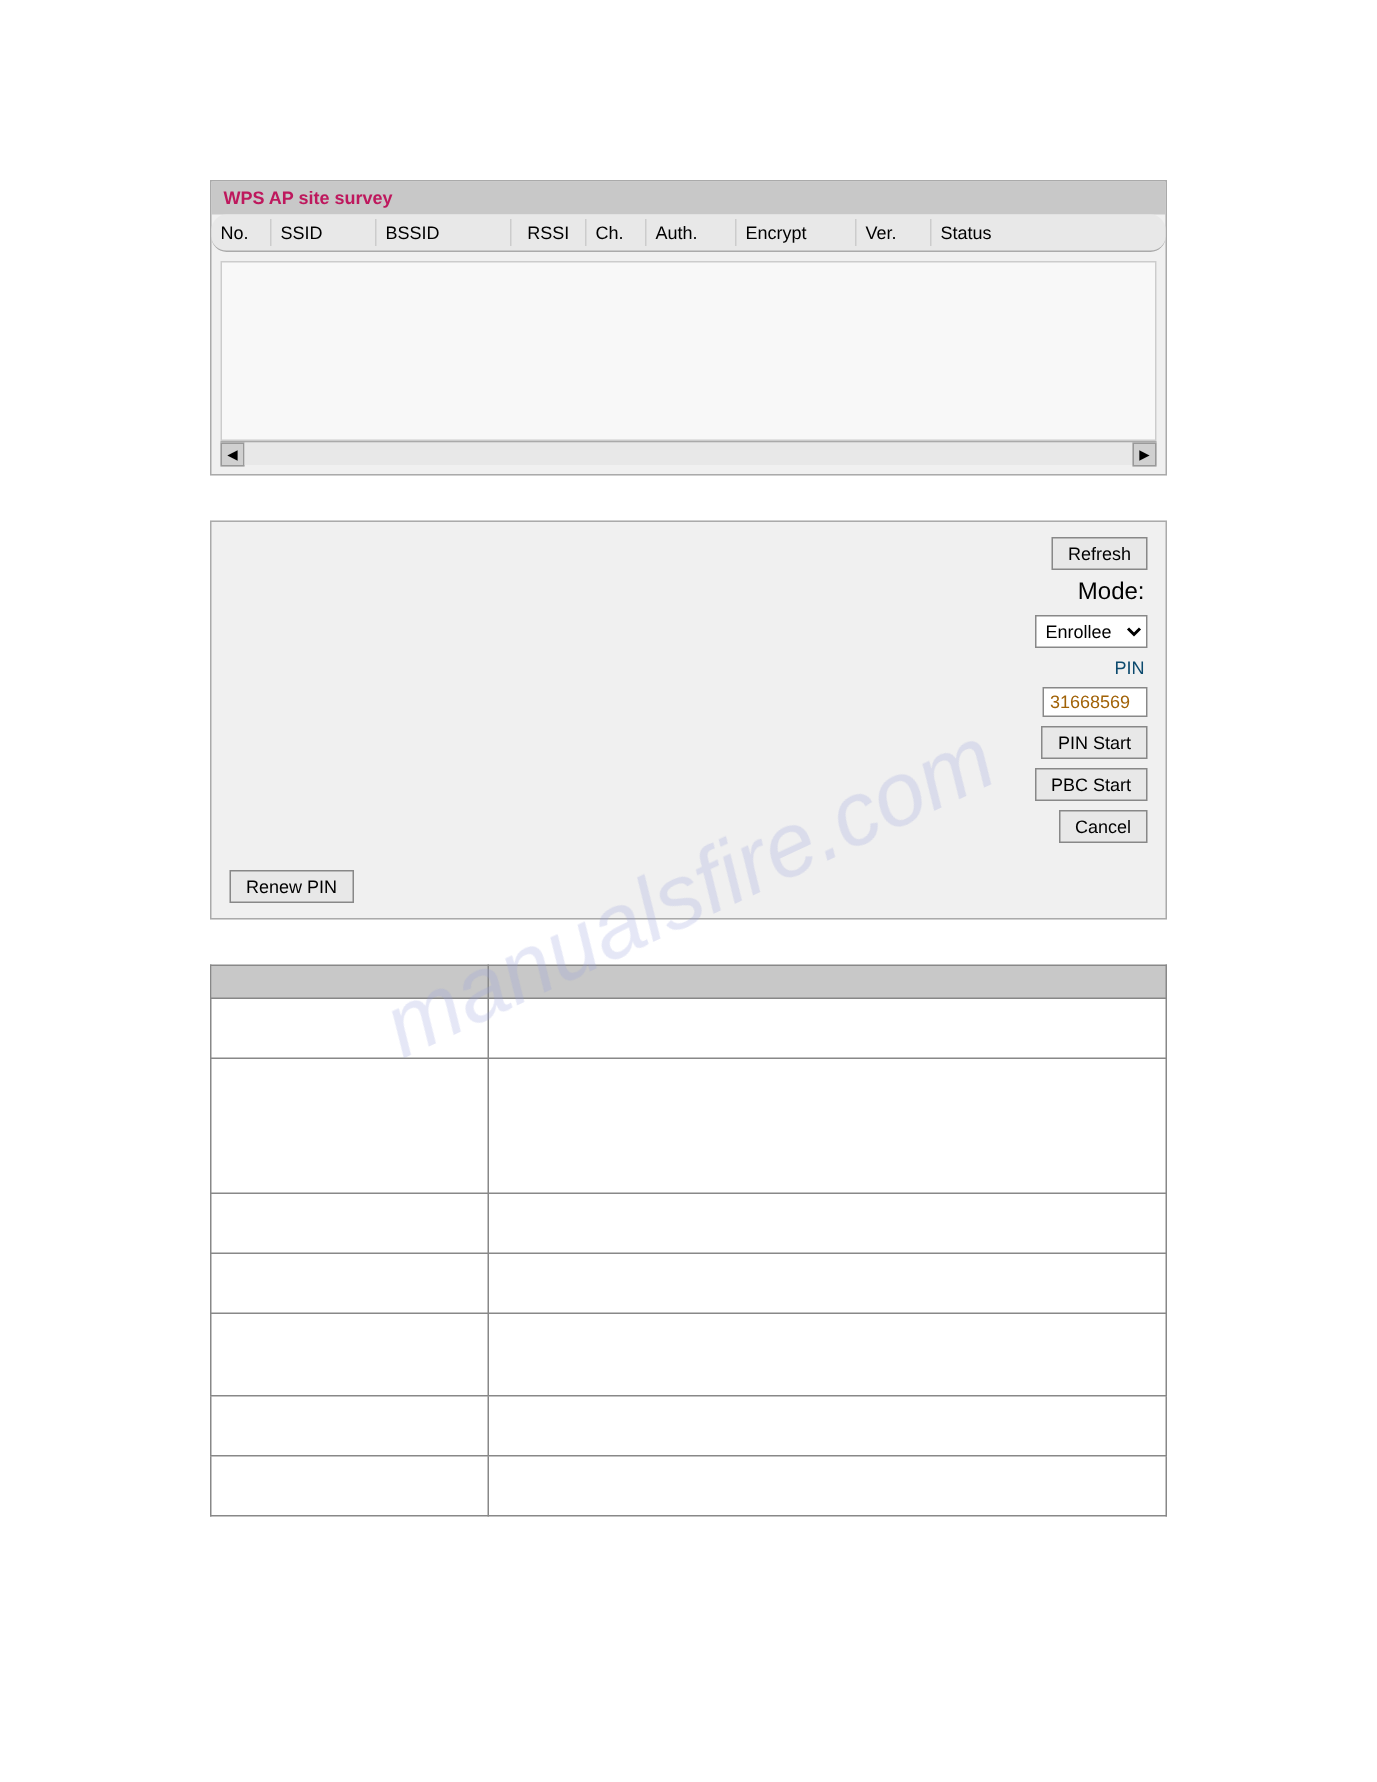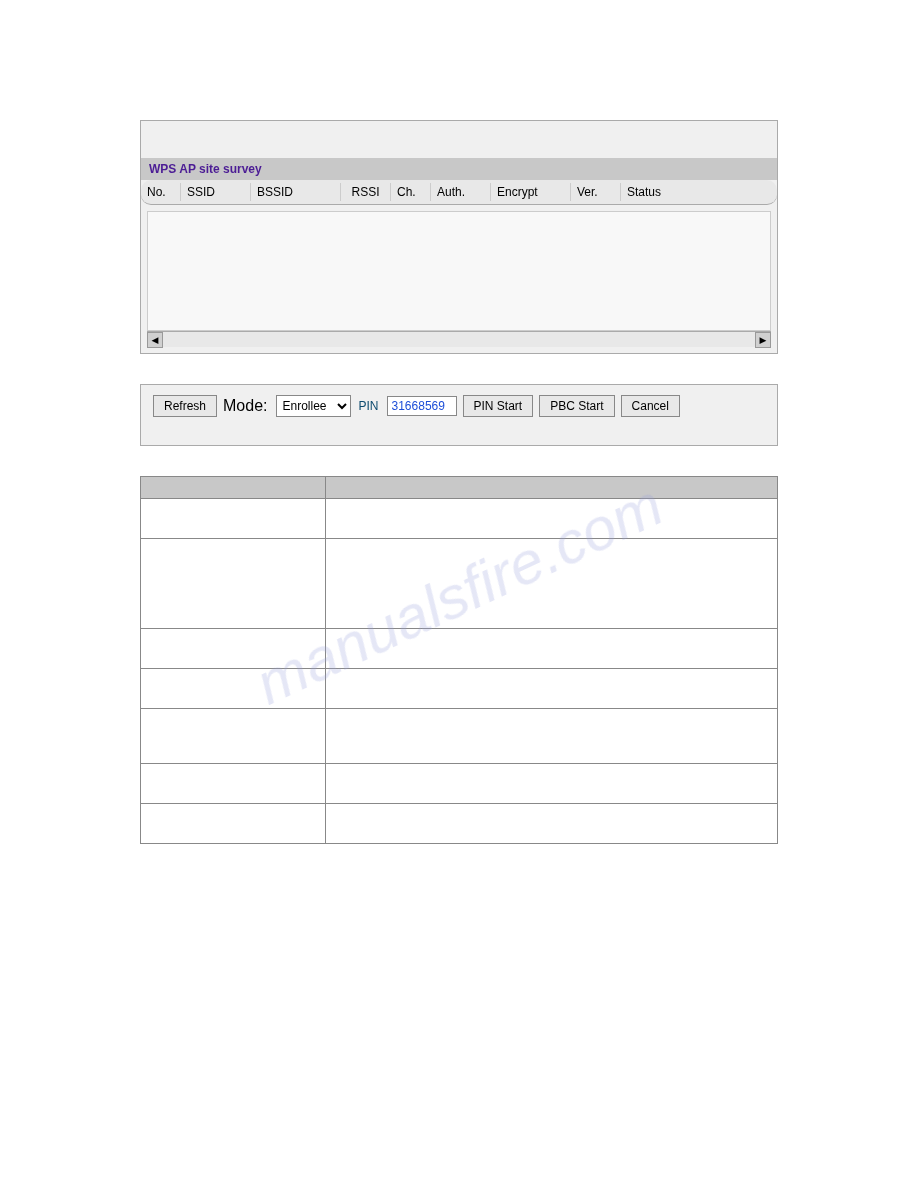--- a/index.html
+++ b/index.html
@@ -21,22 +21,21 @@
       border: 1px solid #aaaaaa;
       background: #f0f0f0;
       margin-bottom: 30px;
     }
 
     .wps-title-bar {
       background: #c8c8c8;
       padding: 4px 8px;
       font-weight: bold;
       font-size: 12px;
-      color: #4c1d95;
-      margin-top: 37px;
+      color: #be185d;
     }
 
     .wps-table-header {
       display: flex;
       background: #e8e8e8;
       border-bottom: 1px solid #aaaaaa;
       padding: 3px 0;
       border-radius: 10px;
     }
 
@@ -102,23 +101,24 @@
     
     .controls-container {
       border: 1px solid #aaaaaa;
       background: #f0f0f0;
       padding: 10px 12px;
       margin-bottom: 30px;
     }
 
     .controls-row1 {
       display: flex;
-      align-items: center;
+      align-items: flex-end;
       gap: 6px;
       margin-bottom: 18px;
+      flex-direction: column;
     }
 
     .controls-row2 {
       display: flex;
       align-items: center;
     }
 
     .btn {
       padding: 3px 10px;
       background: #e8e8e8;
@@ -144,21 +144,21 @@
     }
 
     .pin-label {
       font-size: 12px;
       color: #0c4a6e;
       margin: 0 2px;
     }
 
     .pin-value {
       font-size: 12px;
-      color: #1d4ed8;
+      color: #a16207;
       background: #fff;
       border: 1px solid #888;
       padding: 2px 4px;
       min-width: 70px;
     }
 
     
     .info-table {
       border-collapse: collapse;
       width: 100%;
@@ -245,20 +245,23 @@
       <select class="mode-select">
         <option>Enrollee</option>
         <option>Registrar</option>
       </select>
       <span class="pin-label">PIN</span>
       <span class="pin-value">31668569</span>
       <button class="btn">PIN Start</button>
       <button class="btn">PBC Start</button>
       <button class="btn">Cancel</button>
     </div>
+    <div class="controls-row2">
+      <button class="btn">Renew PIN</button>
+    </div>
   </div>
 
   <table class="info-table">
     <thead>
       <tr>
         <th class="col-left"></th>
         <th class="col-right"></th>
       </tr>
     </thead>
     <tbody>

